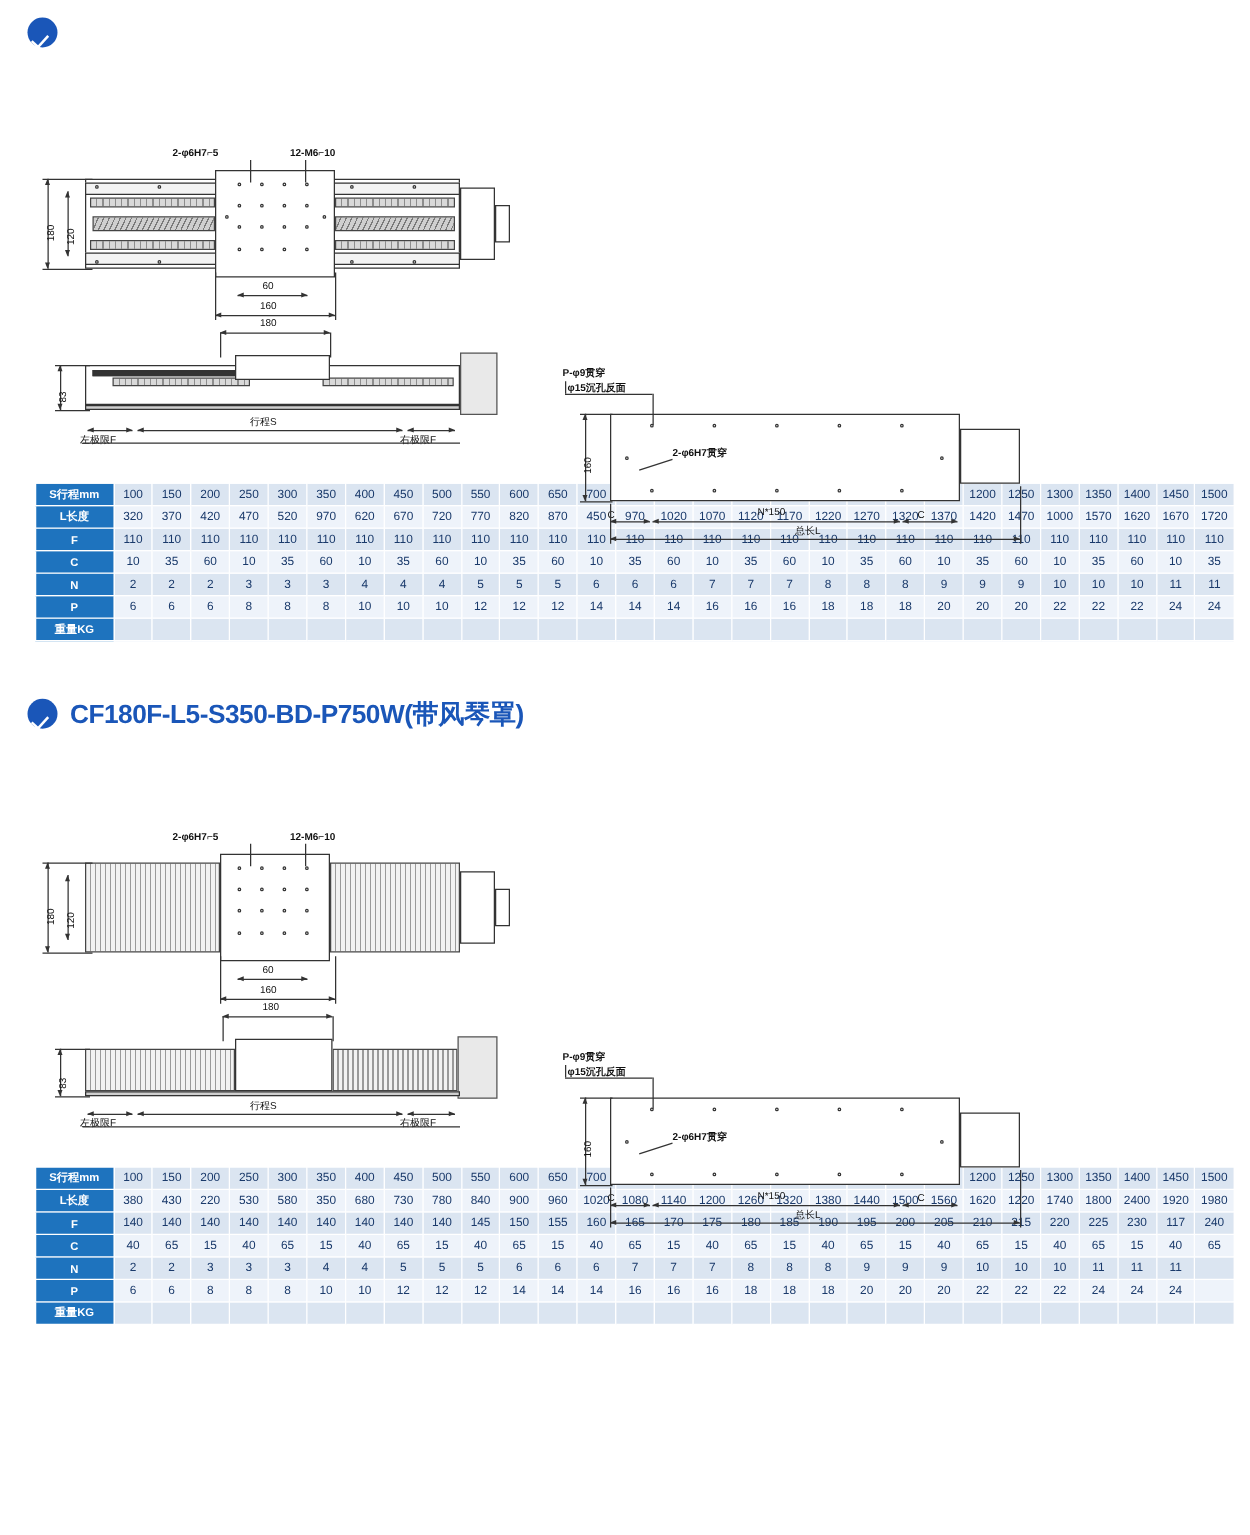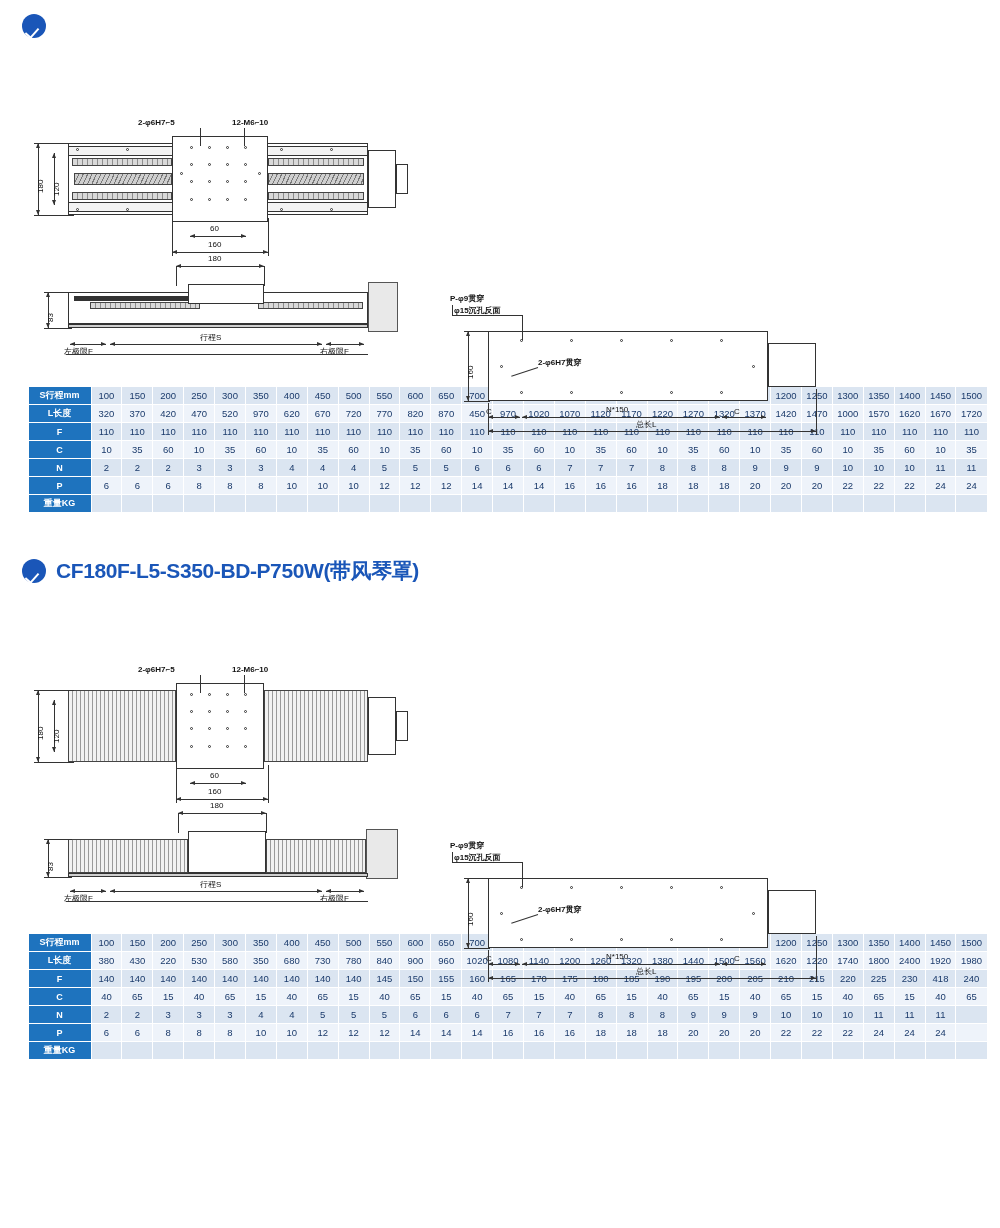--- a/index.html
+++ b/index.html
@@ -679,21 +679,21 @@
             <td>185</td>
             <td>190</td>
             <td>195</td>
             <td>200</td>
             <td>205</td>
             <td>210</td>
             <td>215</td>
             <td>220</td>
             <td>225</td>
             <td>230</td>
-            <td>418</td>
+            <td>117</td>
             <td>240</td>
         </tr>
         <tr class="alt">
           <td class="hdr">C</td>
           <td>40</td>
             <td>65</td>
             <td>15</td>
             <td>40</td>
             <td>65</td>
             <td>15</td>

